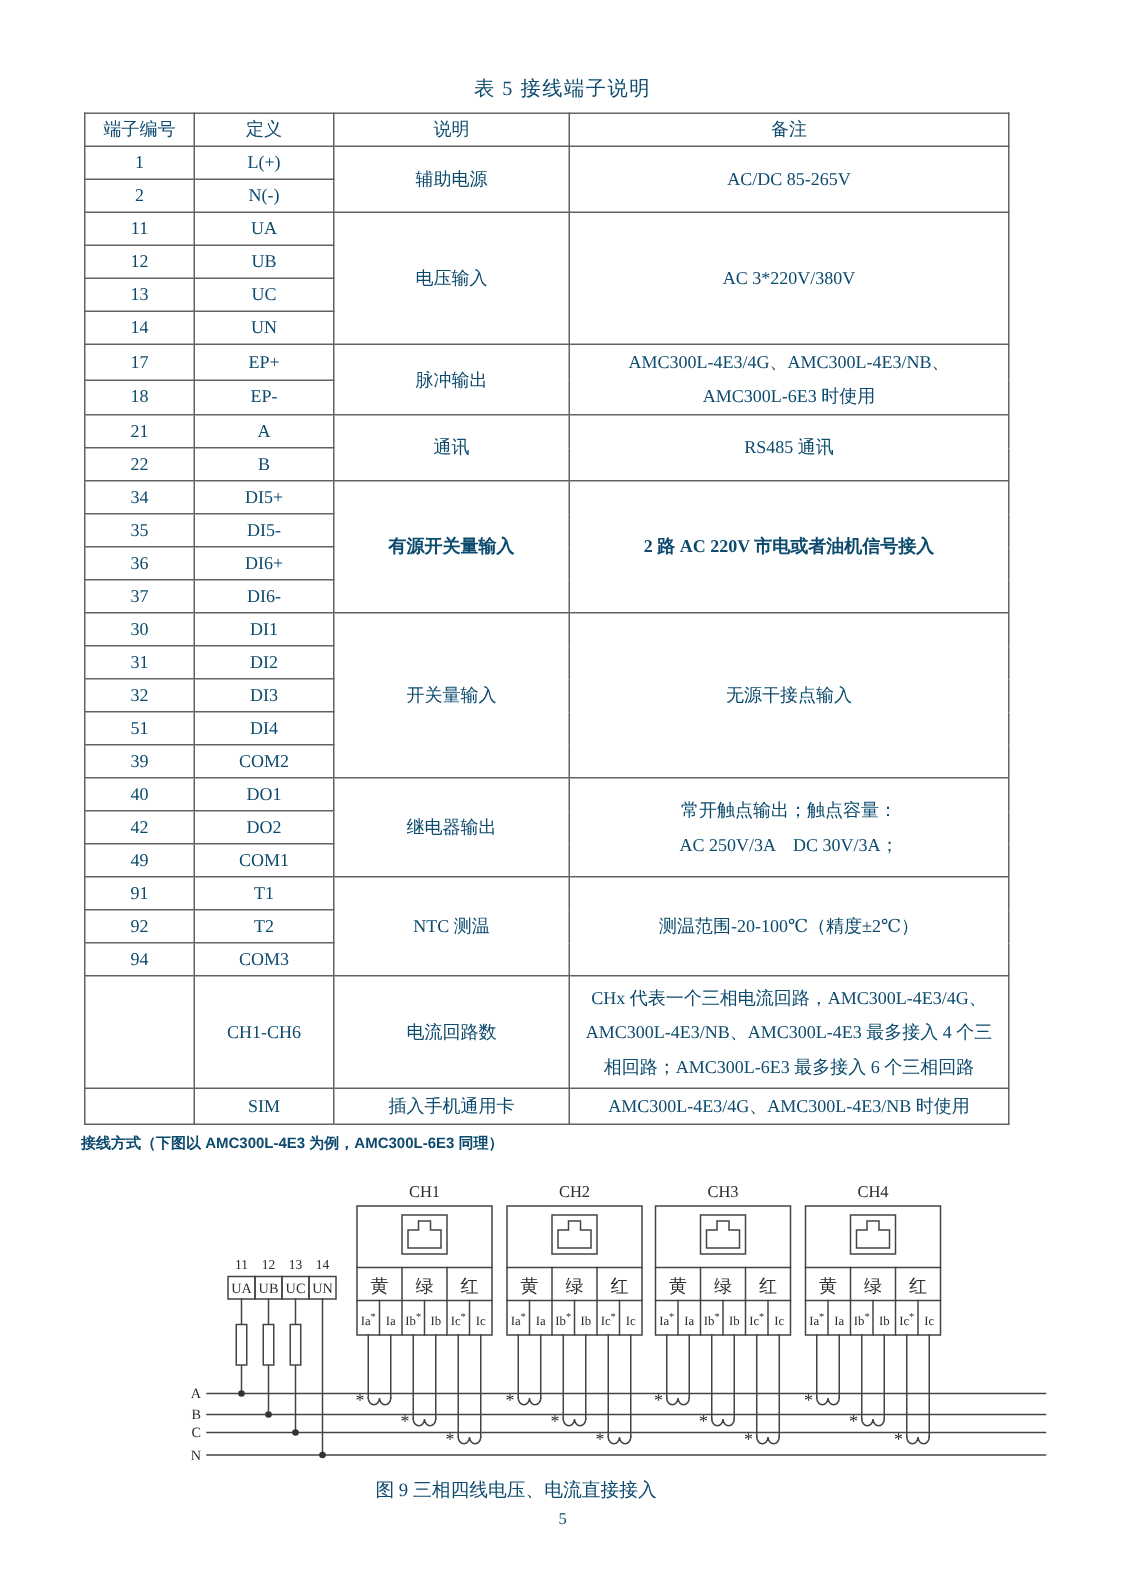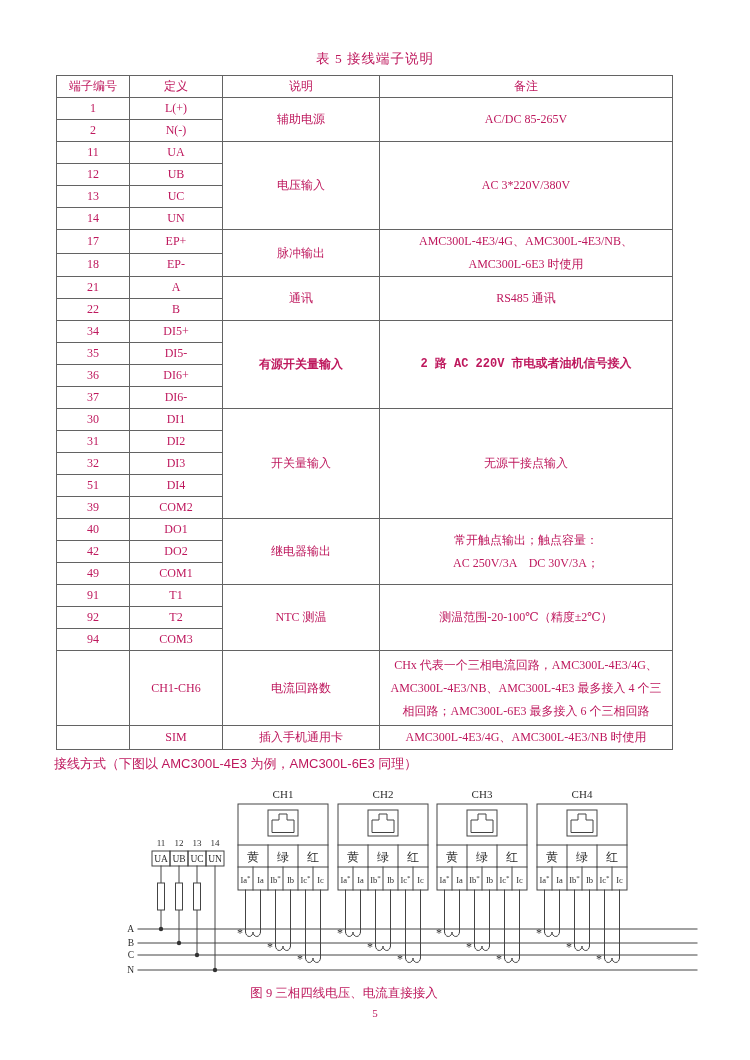--- a/index.html
+++ b/index.html
@@ -1,26 +1,26 @@
 <!DOCTYPE html>
 <html><head>
 <meta charset="utf-8">
 <style>
   html,body{margin:0;padding:0;background:#e8e8e8;}
   #page{position:relative;width:750px;height:1060px;background:#ffffff;margin:0 auto;
-        font-family:"Liberation Serif","DejaVu Serif",serif;color:#be185d;overflow:hidden;}
+        font-family:"Liberation Serif","DejaVu Serif",serif;color:#0c4a6e;overflow:hidden;}
   .doc-title{position:absolute;top:50px;left:0;width:750px;text-align:center;font-size:13.5px;letter-spacing:1px;}
   .wt{position:absolute;left:56px;top:75px;border-collapse:collapse;table-layout:fixed;width:616px;}
   .wt td,.wt th{border:1px solid #636363;font-size:12px;font-weight:normal;text-align:center;
                 padding:0 3px;height:21px;overflow:hidden;}
   .wt tr.gs td{border-top-color:#3a3a3a;}
-  .wt .b{font-weight:bold;font-family:Liberation Mono, monospace;font-size:12px;}
+  .wt .b{font-weight:bold;font-family:Liberation Serif, serif;font-size:12px;}
   .nl{line-height:23px;white-space:pre-wrap;}
   .tall td{height:74px;font-family:Liberation Serif, serif;}
-  .sec-heading{position:absolute;left:54px;top:755px;font-size:13px;font-weight:normal;
+  .sec-heading{position:absolute;left:54px;top:755px;font-size:10px;font-weight:bold;
                font-family:"Liberation Sans","DejaVu Sans",sans-serif;}
   svg text{font-family:"Liberation Serif","DejaVu Serif",serif;fill:#2d2d2d;}
   .chlab{font-size:11px;}
   .num{font-size:9px;}
   .vtlab{font-size:9.5px;}
   .clr{font-size:12px;}
   .term{font-size:8.5px;}
   .sup{font-size:7px;}
   .phase{font-size:9.5px;}
   .ast{font-size:12px;}

